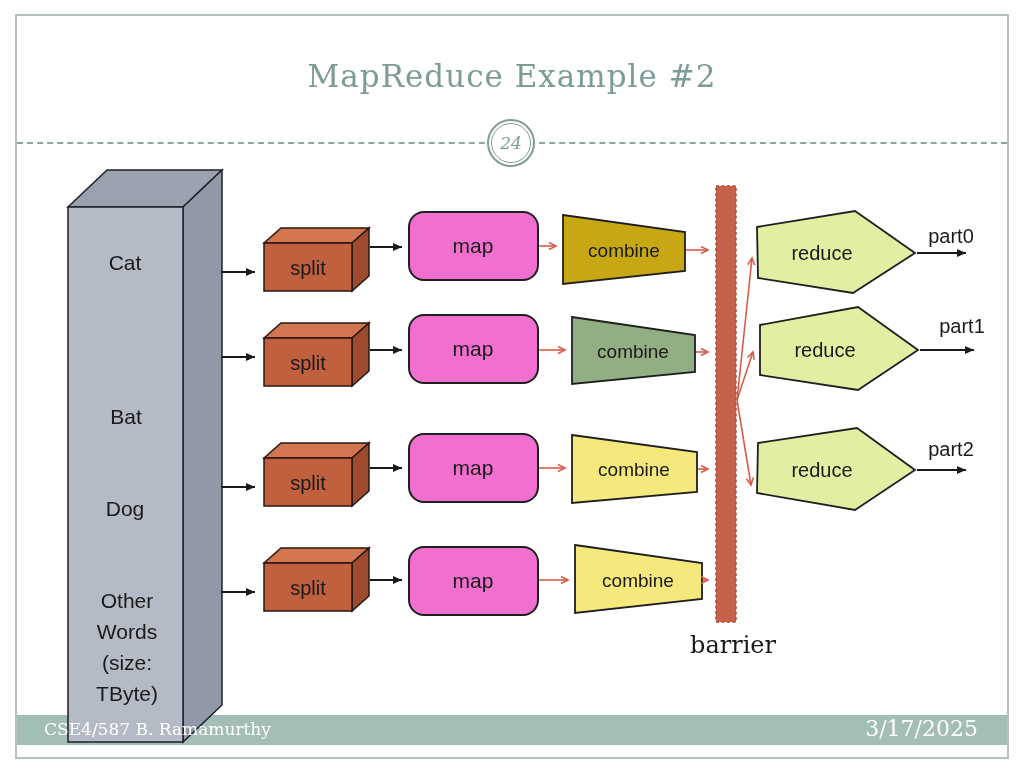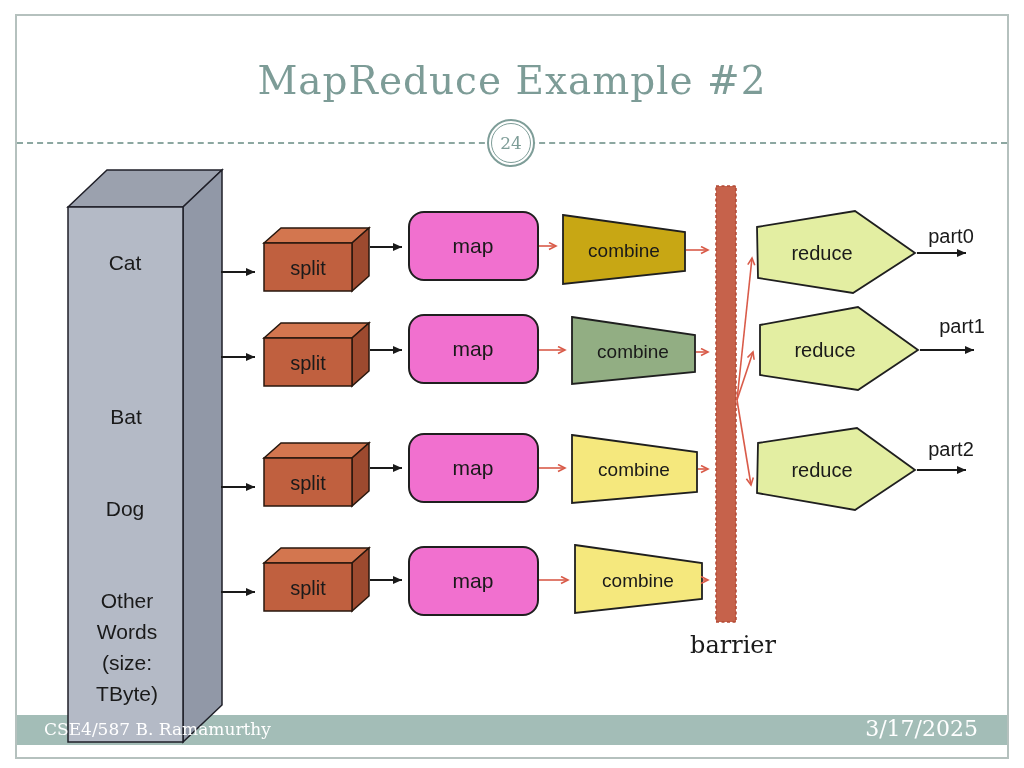--- a/index.html
+++ b/index.html
@@ -4,24 +4,24 @@
 <style>
   html,body{margin:0;padding:0;background:#fff;}
   .slide{position:relative;width:1024px;height:768px;background:#ffffff;overflow:hidden;
          font-family:"Liberation Sans",sans-serif;}
   .frame{position:absolute;left:15px;top:14px;width:990px;height:741px;
          border:2px solid #b5c1be;z-index:0;}
   .divider{position:absolute;left:17px;top:142px;width:990px;height:0;
            border-top:2px dashed #8ca7a1;z-index:1;}
   .title{position:absolute;left:0;top:58px;width:1024px;margin:0;text-align:center;
          font-family:"DejaVu Serif","Liberation Serif",serif;font-weight:400;
-         font-size:39px;color:#7d9c97;letter-spacing:1px;z-index:2;}
+         font-size:31px;color:#7d9c97;letter-spacing:1px;z-index:2;}
   .badge{position:absolute;left:487px;top:119px;width:48px;height:48px;border-radius:50%;
          background:#ffffff;border:2px solid #7e9d98;box-sizing:border-box;z-index:2;
-         display:flex;align-items:center;justify-content:center;}
+         display:flex;align-items:center;justify-content:center;font-style:italic;}
   .badge-inner{width:38px;height:38px;border-radius:50%;border:1px solid #7e9d98;
          display:flex;align-items:center;justify-content:center;
          font-family:"DejaVu Serif","Liberation Serif",serif;font-size:17px;color:#7e9d98;}
   .footer-bar{position:absolute;left:17px;top:715px;width:990px;height:30px;
          background:#a3bdb7;z-index:2;}
   .diagram-svg{position:absolute;left:0;top:0;z-index:3;}
   .footer-text{position:absolute;z-index:4;color:#ffffff;
          font-family:"DejaVu Serif","Liberation Serif",serif;}
   .footer-left{left:44px;top:719px;font-size:17px;}
   .footer-right{right:46px;top:716px;font-size:22px;margin-left:8px;}

